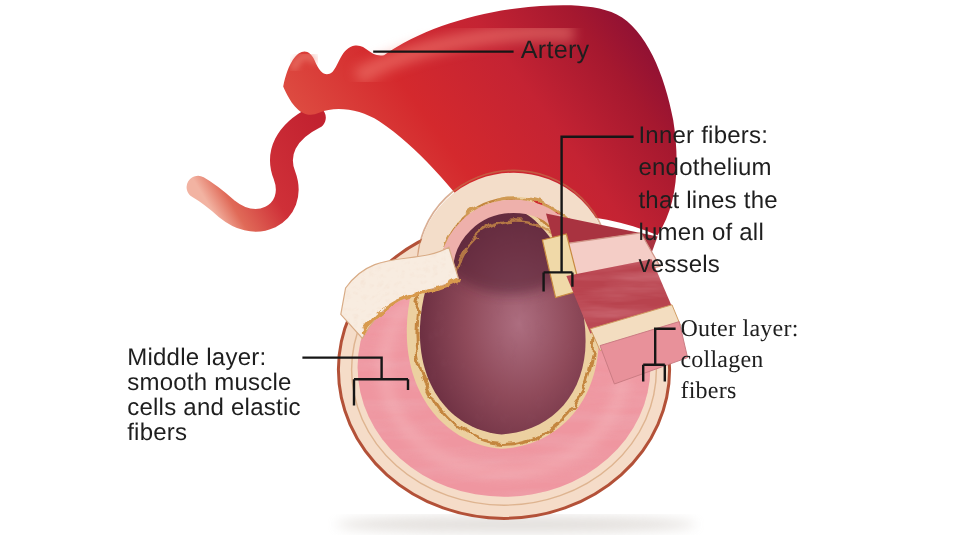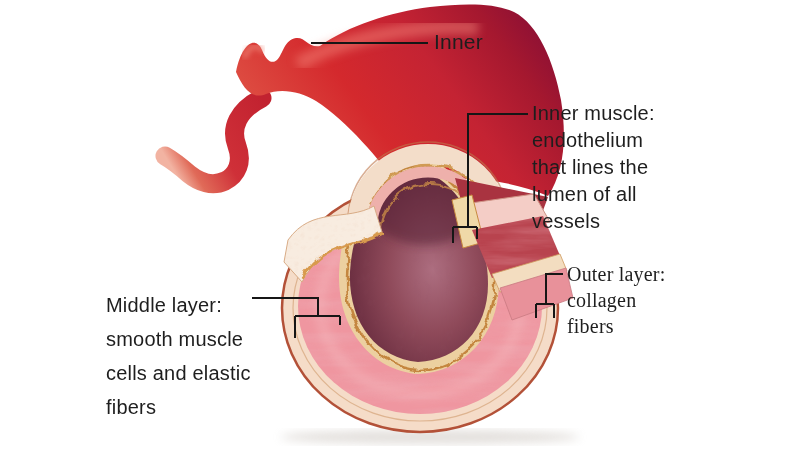--- a/index.html
+++ b/index.html
@@ -7,21 +7,21 @@
     position:relative;width:800px;height:450px;background:#ffffff;overflow:hidden;
     font-family:"Liberation Sans",sans-serif;
   }
   .stage svg{position:absolute;left:0;top:0;}
   .lbl{
     position:absolute;color:#1e1e1e;font-size:20px;line-height:26px;
     white-space:pre-line;letter-spacing:0.2px;
   }
   #lbl-artery{left:434px;top:29px;font-size:21px;}
   #lbl-inner{left:532px;top:100px;line-height:27px;}
-  #lbl-middle{left:106px;top:288px;line-height:34px;}
+  #lbl-middle{left:106px;top:288px;line-height:21px;}
   #lbl-outer{left:567px;top:261px;font-family:Liberation Serif, serif;}
 </style>
 </head>
 <body>
 
 <div class="stage">
 
   <svg viewBox="0 0 800 450" width="800" height="450">
     <defs>
       <linearGradient id="tubeGrad" gradientUnits="userSpaceOnUse" x1="300" y1="160" x2="520" y2="0">
@@ -141,22 +141,22 @@
     </g>
 
     <g stroke="#161616" stroke-width="2" fill="none">
       <path d="M311,43 L428,43"></path>
       <path d="M528,114 L468,114 L468,227 M453,227 L477,227 M453,227 L453,243 M477,227 L477,239"></path>
       <path d="M252,298 L318,298 L318,316 M295,316 L340,316 M295,316 L295,338 M340,316 L340,325"></path>
       <path d="M563,274 L546,274 L546,304 M536,304 L554,304 M536,304 L536,318 M554,304 L554,318"></path>
     </g>
   </svg>
 
-  <div class="lbl" id="lbl-artery">Inner</div>
-  <div class="lbl" id="lbl-inner">Inner muscle:
+  <div class="lbl" id="lbl-artery">Artery</div>
+  <div class="lbl" id="lbl-inner">Inner fibers:
 endothelium
 that lines the
 lumen of all
 vessels</div>
   <div class="lbl" id="lbl-middle">Middle layer:
 smooth muscle
 cells and elastic
 fibers</div>
   <div class="lbl" id="lbl-outer">Outer layer:
 collagen

